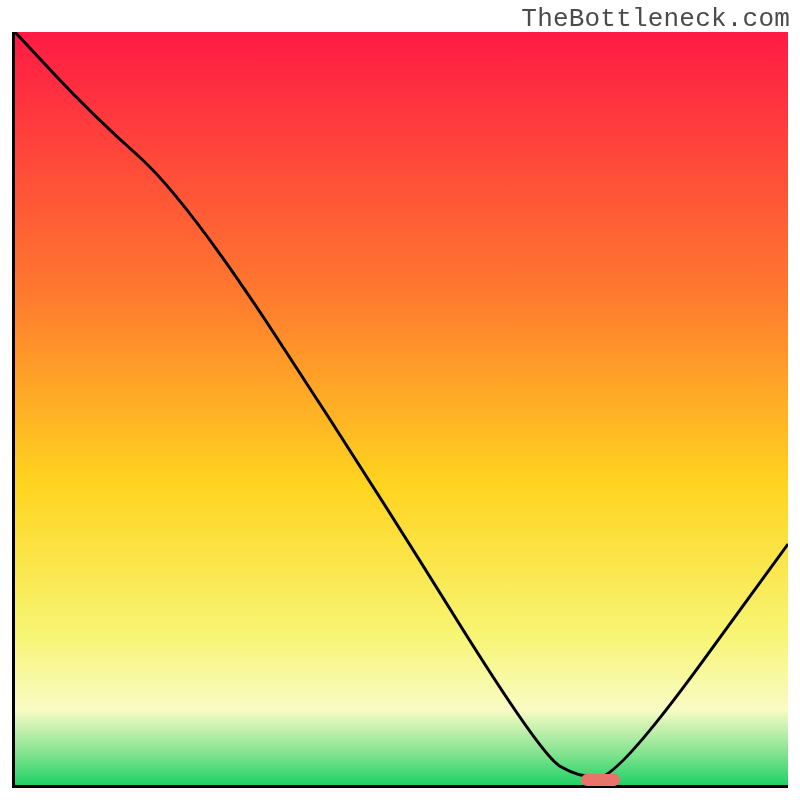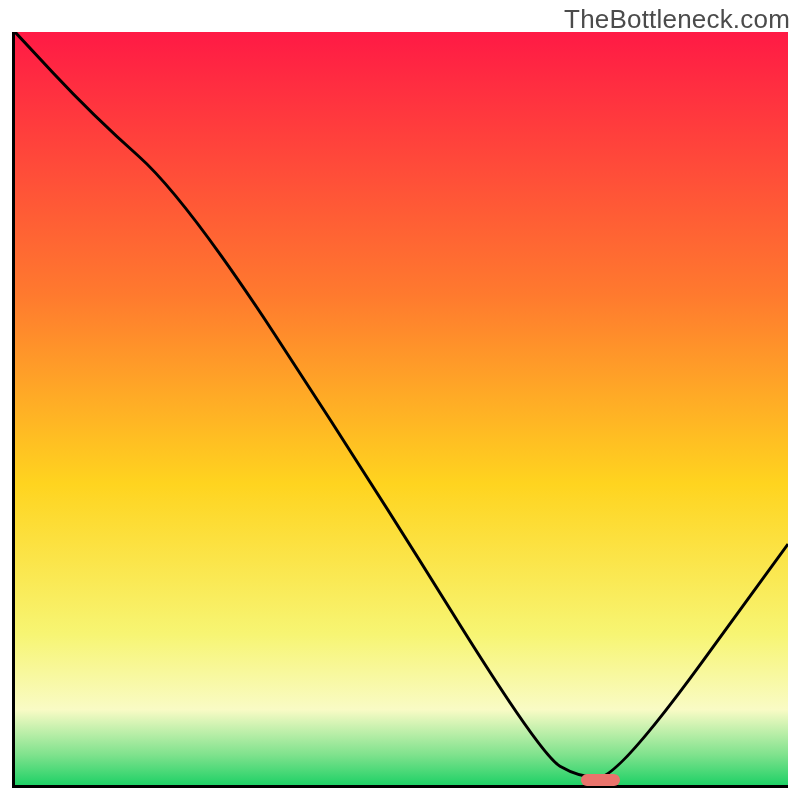--- a/index.html
+++ b/index.html
@@ -6,21 +6,21 @@
   html, body { width: 800px; height: 800px; overflow: hidden; background: #fff; }
   .frame {
     position: relative;
     width: 800px;
     height: 800px;
   }
   .watermark {
     position: absolute;
     top: 4px;
     right: 10px;
-    font-family: Liberation Sans, sans-serif;
+    font-family: Liberation Mono, monospace;
     font-size: 26px;
     color: #4b4b4b;
     font-weight: 500;
     letter-spacing: 0.2px;
   }
   .plot {
     position: absolute;
     left: 12px;
     top: 32px;
     width: 776px;   

